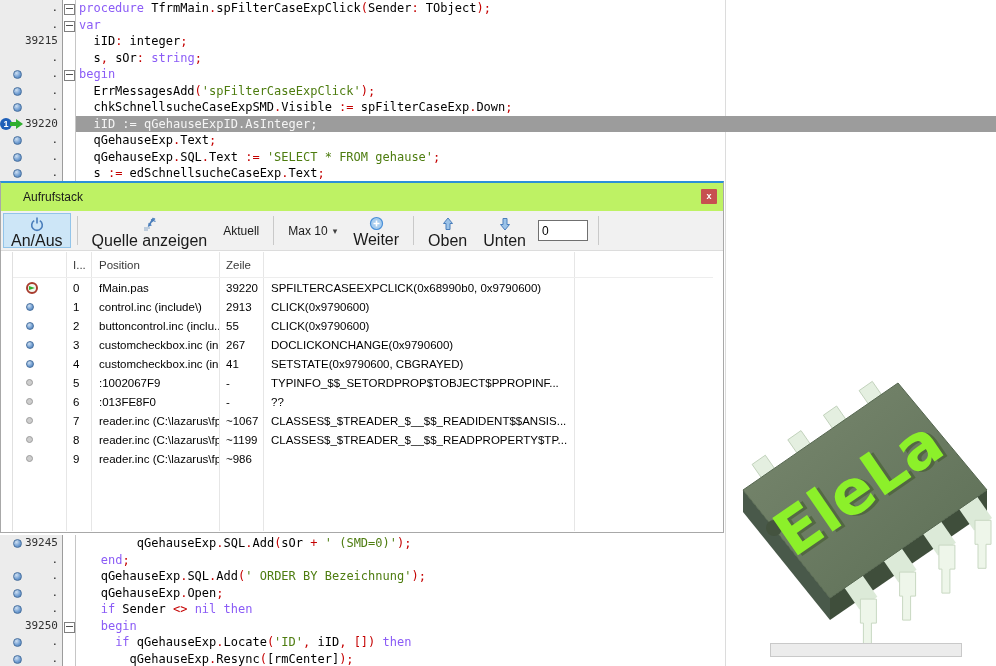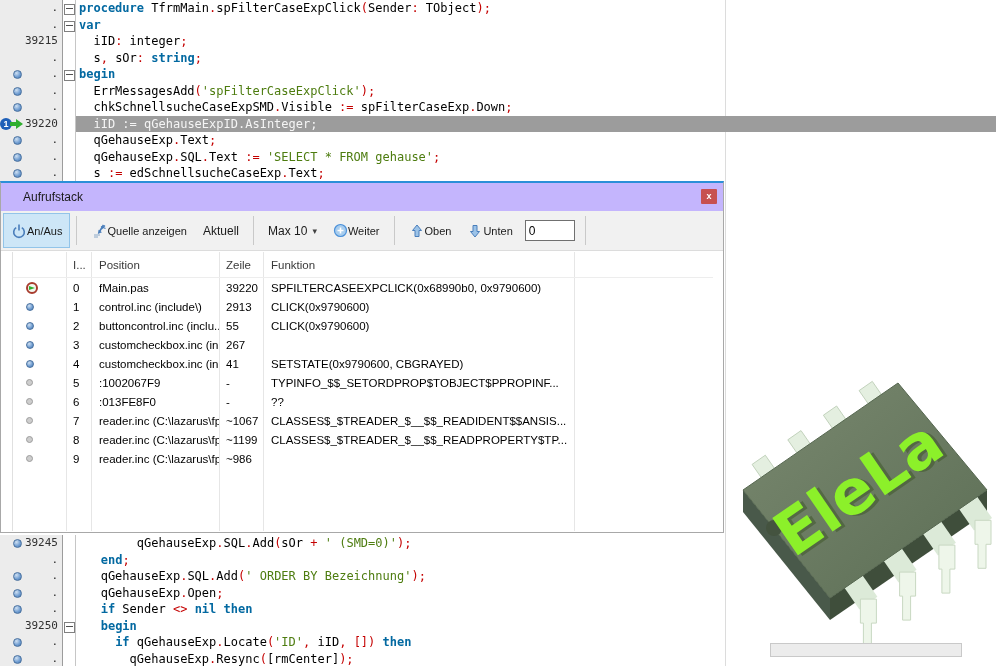--- a/index.html
+++ b/index.html
@@ -11,47 +11,47 @@
   #ed-top{top:0;height:181px;}
   #ed-bot{top:535px;height:131px;}
   .eline{display:flex;height:16.5px;line-height:16.5px;font-family:"DejaVu Sans Mono",monospace;
          font-size:12px;white-space:pre;}
   .gut{width:63px;flex:none;background:#ececec;border-right:1px solid #9c9c9c;box-sizing:border-box;
        text-align:right;padding-right:4px;position:relative;color:#303030;font-size:11px;}
   .fold{width:13px;flex:none;background:#fff;border-right:1px solid #c6c6c6;box-sizing:border-box;position:relative;}
   .codeln{flex:1;padding-left:3px;color:#000;}
   .cur .codeln{background:#9c9c9c;}
   .cur .codeln span{color:#f5f5f5 !important;font-weight:normal;}
-  .tok-k{font-weight:bold;color:#0369a1;}
+  .tok-k{font-weight:normal;color:#8b5cf6;}
   .tok-t{color:#000;}
   .tok-s{color:#4d7c0f;}
   .tok-y{color:#c40000;}
   .fbox{position:absolute;left:1px;top:4px;width:9px;height:9px;border:1px solid #808080;background:#fff;}
   .fbox::after{content:"";position:absolute;left:1px;right:1px;top:3px;height:1px;background:#505050;}
   .mdot{position:absolute;left:13px;top:4px;width:7px;height:7px;border-radius:50%;
         background:radial-gradient(circle at 35% 30%,#cfe0f2,#6d9bd0 60%,#4a78ad);border:1px solid #49719f;}
   .bpnum{position:absolute;left:0px;top:2px;width:12px;height:12px;border-radius:50%;background:#1e5fb8;
          color:#fff;font:bold 9px "Liberation Sans",sans-serif;line-height:12px;text-align:center;}
   .earr{position:absolute;left:16px;top:3px;width:0;height:0;border-left:7px solid #2faf2f;
         border-top:5px solid transparent;border-bottom:5px solid transparent;}
   .earr::before{content:"";position:absolute;left:-13px;top:-2px;width:7px;height:4px;background:#2faf2f;}
   #margin-line{position:absolute;left:725px;top:0;width:1px;height:666px;background:#dcdcdc;}
 
   
   #callstack{position:absolute;left:0;top:181px;width:724px;height:352px;background:#fff;box-sizing:border-box;
              border-top:2px solid #2b8fd8;border-left:1px solid #a8a8a8;border-right:1px solid #a8a8a8;
              border-bottom:1px solid #a8a8a8;}
-  .cs-title{position:absolute;left:0;top:0;right:0;height:36px;background:#c4b5fd;}
+  .cs-title{position:absolute;left:0;top:0;right:0;height:36px;background:#bef264;}
   .cs-title .t{position:absolute;left:22px;top:7px;font-size:12px;color:#1a1a1a;}
   .cs-close{position:absolute;right:6px;top:6px;width:16px;height:15px;background:#c75050;color:#fff;
             font:bold 9px "Liberation Sans",sans-serif;text-align:center;line-height:15px;border-radius:1px;cursor:default;}
   .cs-toolbar{position:absolute;left:0;top:28px;right:0;height:40px;background:#f1f1f1;
               border-bottom:1px solid #dcdcdc;display:flex;align-items:stretch;padding:2px 2px;box-sizing:border-box;}
-  .tbtn{display:flex;flex-direction:row;align-items:center;justify-content:space-between;
-        padding:2px 7px;font-size:11px;color:#1a1a1a;border:1px solid transparent;}
+  .tbtn{display:flex;flex-direction:column;align-items:center;justify-content:space-between;
+        padding:2px 7px;font-size:16px;color:#1a1a1a;border:1px solid transparent;}
   .tbtn .ic{height:17px;display:flex;align-items:center;justify-content:center;}
   .tbtn.active{background:#cde6f7;border:1px solid #92c4e9;}
   .tmid{align-self:center;font-size:12px;color:#1a1a1a;padding:0 8px;display:flex;align-items:center;gap:5px;}
   .tsep{width:1px;background:#c9c9c9;margin:3px 6px;flex:none;}
   .tin{align-self:center;width:42px;height:19px;border:1px solid #707070;font-size:12px;padding:0 3px;
        font-family:"Liberation Sans",sans-serif;margin:0 4px;}
   .dd{font-size:9px;color:#404040;}
 
   
   .cs-table{position:absolute;left:11px;top:69px;width:700px;bottom:1px;background:#fff;
@@ -179,21 +179,20 @@
       <div class="vline" style="left:53px"></div>
       <div class="vline" style="left:78px"></div>
       <div class="vline" style="left:206px"></div>
       <div class="vline" style="left:250px"></div>
       <div class="vline" style="left:561px"></div>
       <div class="thead">
         <div class="c-ic"></div>
         <div class="c-ix">I...</div>
         <div class="c-pos">Position</div>
         <div class="c-ln">Zeile</div>
-        <div class="c-fn">Funktion</div>
         <div class="c-rest"></div>
       </div>
       <div id="cs-rows">
           <div class="trow">
             <div class="c-ic">
               <i class="ric"></i>
             </div>
             <div class="c-ix">0</div>
             <div class="c-pos">fMain.pas</div>
             <div class="c-ln">39220</div>
@@ -220,20 +219,21 @@
             <div class="c-fn">CLICK(0x9790600)</div>
             <div class="c-rest"></div>
           </div>
           <div class="trow">
             <div class="c-ic">
               <i class="bdot"></i>
             </div>
             <div class="c-ix">3</div>
             <div class="c-pos">customcheckbox.inc (in...</div>
             <div class="c-ln">267</div>
+            <div class="c-fn">DOCLICKONCHANGE(0x9790600)</div>
             <div class="c-rest"></div>
           </div>
           <div class="trow">
             <div class="c-ic">
               <i class="bdot"></i>
             </div>
             <div class="c-ix">4</div>
             <div class="c-pos">customcheckbox.inc (in...</div>
             <div class="c-ln">41</div>
             <div class="c-fn">SETSTATE(0x9790600, CBGRAYED)</div>

